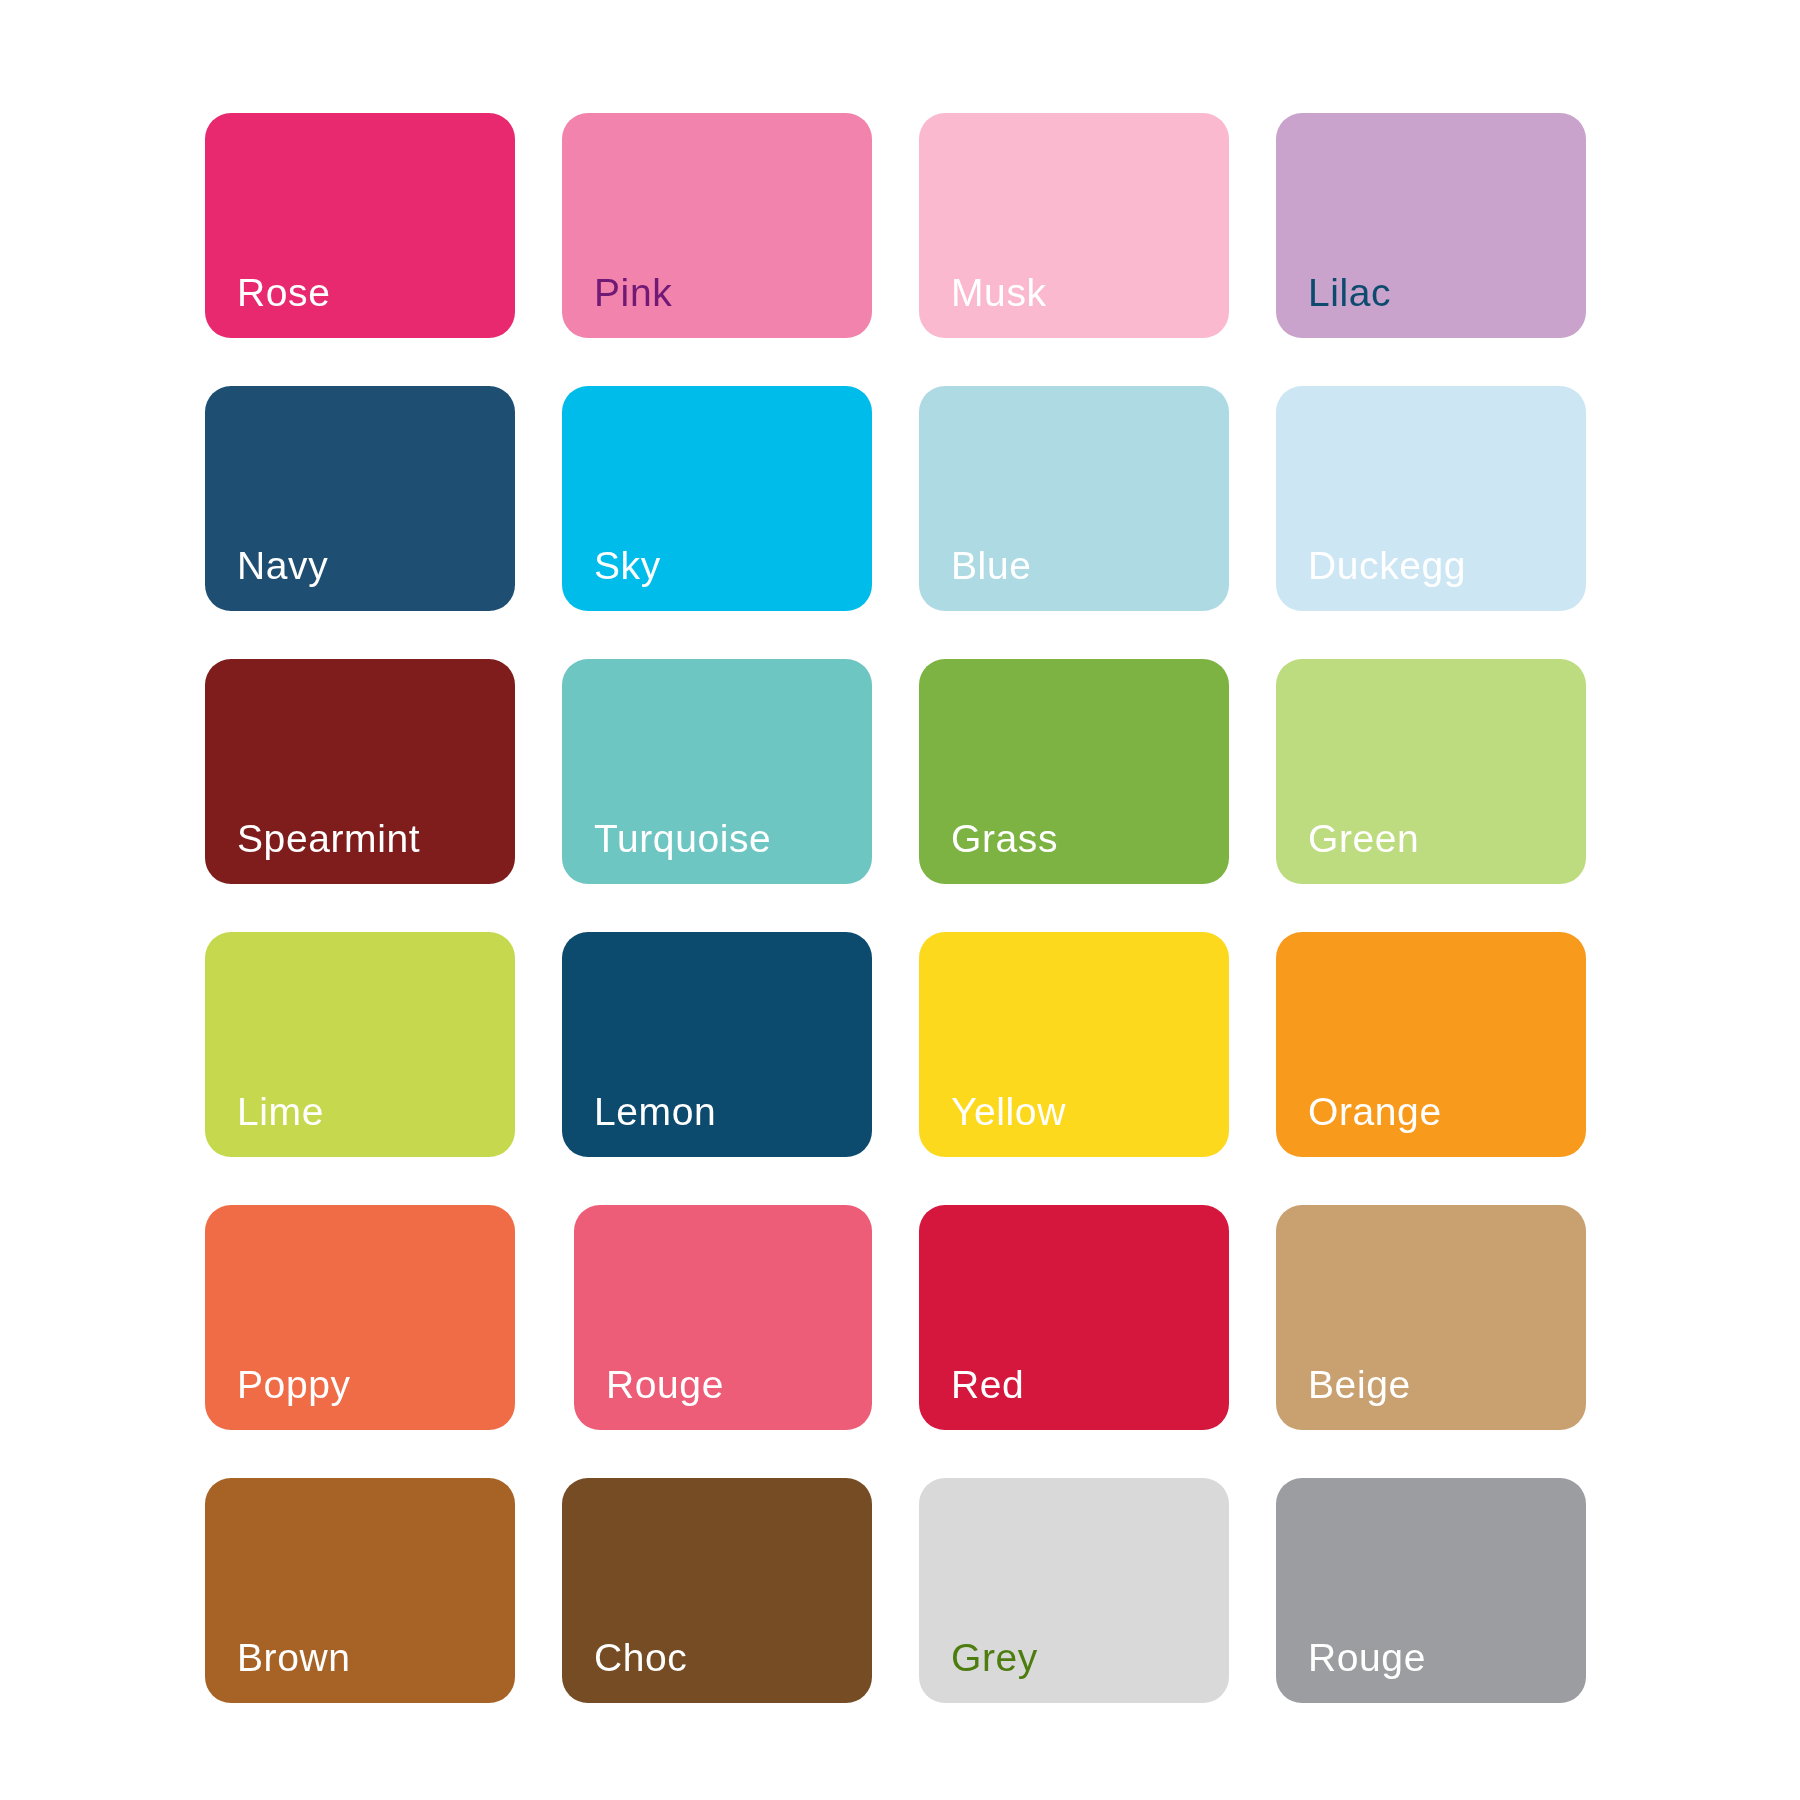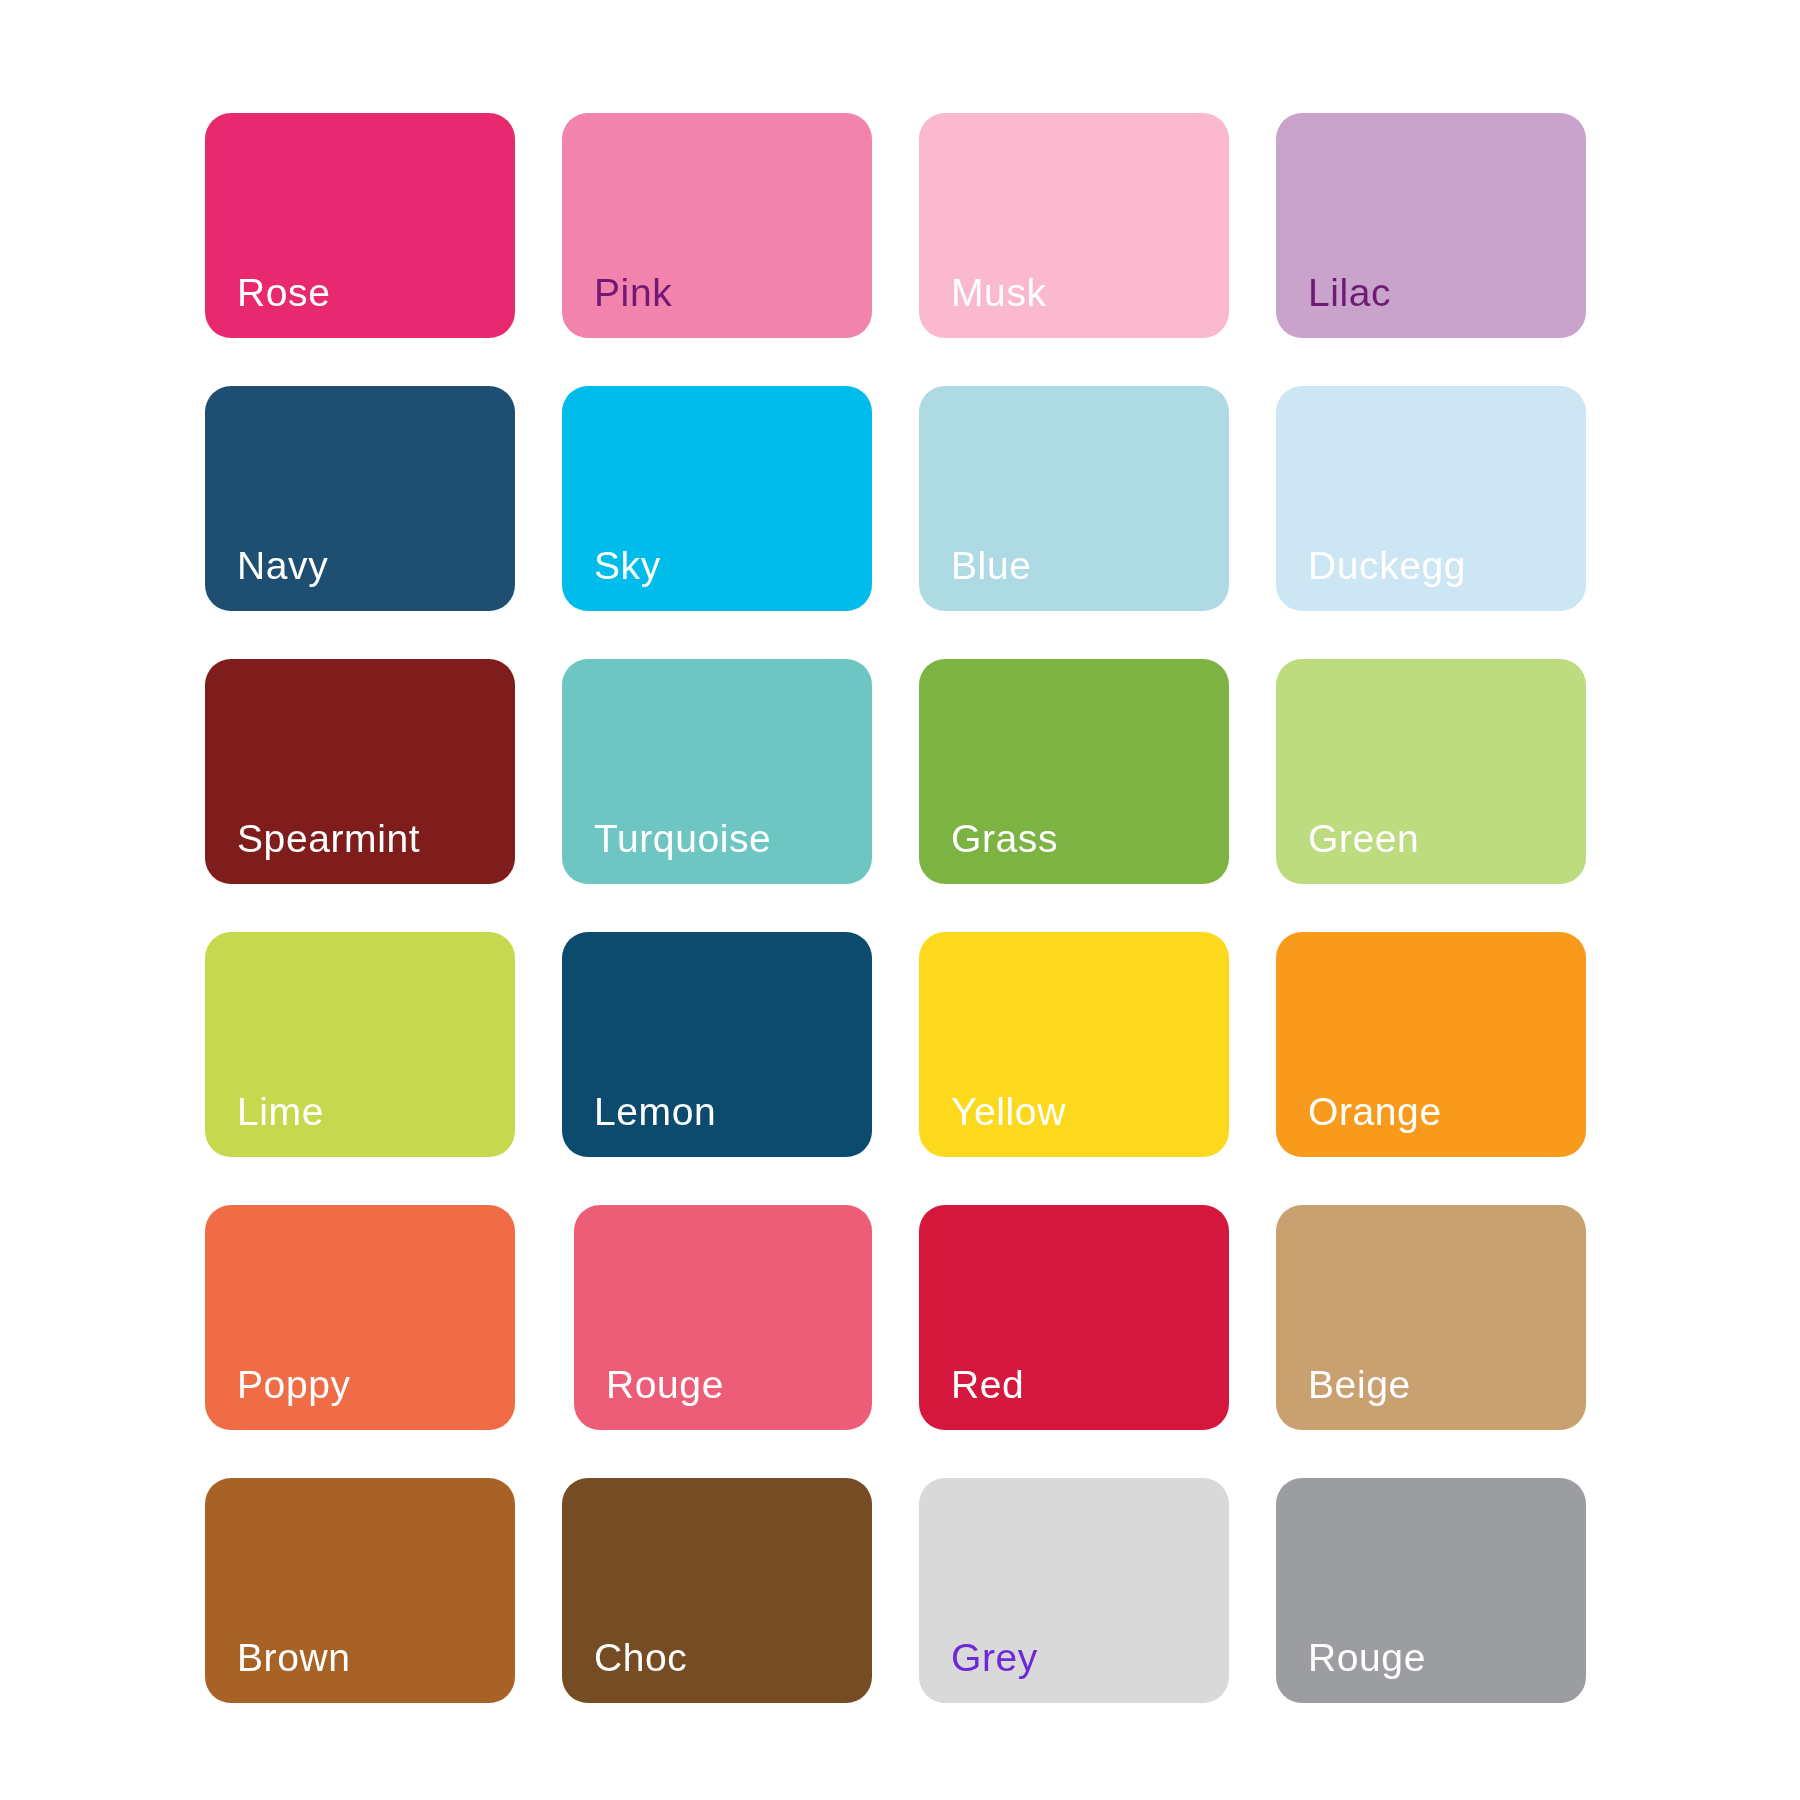--- a/index.html
+++ b/index.html
@@ -61,21 +61,21 @@
       <div class="swatch" style="background-color: rgb(232, 40, 111);">
         <span class="swatch-label" style="color: rgb(255, 255, 255);">Rose</span>
       </div>
       <div class="swatch" style="background-color: rgb(242, 131, 172);">
         <span class="swatch-label" style="color: #701a75;">Pink</span>
       </div>
       <div class="swatch" style="background-color: rgb(250, 185, 206);">
         <span class="swatch-label" style="color: rgb(255, 255, 255);">Musk</span>
       </div>
       <div class="swatch" style="background-color: rgb(201, 163, 203);">
-        <span class="swatch-label" style="color: #701a75;">Lilac</span>
+        <span class="swatch-label" style="color: #0c4a6e;">Lilac</span>
       </div>
       <div class="swatch" style="background-color: rgb(30, 79, 114);">
         <span class="swatch-label" style="color: rgb(255, 255, 255);">Navy</span>
       </div>
       <div class="swatch" style="background-color: rgb(0, 188, 235);">
         <span class="swatch-label" style="color: rgb(255, 255, 255);">Sky</span>
       </div>
       <div class="swatch" style="background-color: rgb(174, 218, 228);">
         <span class="swatch-label" style="color: rgb(255, 255, 255);">Blue</span>
       </div>
@@ -118,19 +118,19 @@
       <div class="swatch" style="background-color: rgb(201, 161, 113);">
         <span class="swatch-label" style="color: rgb(255, 255, 255);">Beige</span>
       </div>
       <div class="swatch" style="background-color: rgb(167, 99, 38);">
         <span class="swatch-label" style="color: rgb(255, 255, 255);">Brown</span>
       </div>
       <div class="swatch" style="background-color: rgb(117, 76, 36);">
         <span class="swatch-label" style="color: rgb(255, 255, 255);">Choc</span>
       </div>
       <div class="swatch" style="background-color: rgb(217, 217, 217);">
-        <span class="swatch-label" style="color: #6d28d9; text-align: right;">Grey</span>
+        <span class="swatch-label" style="color: #4d7c0f; text-align: right;">Grey</span>
       </div>
       <div class="swatch" style="background-color: rgb(155, 157, 161);">
         <span class="swatch-label" style="color: rgb(255, 255, 255);">Rouge</span>
       </div>
     </div>
 </div>
 
 </body></html>

